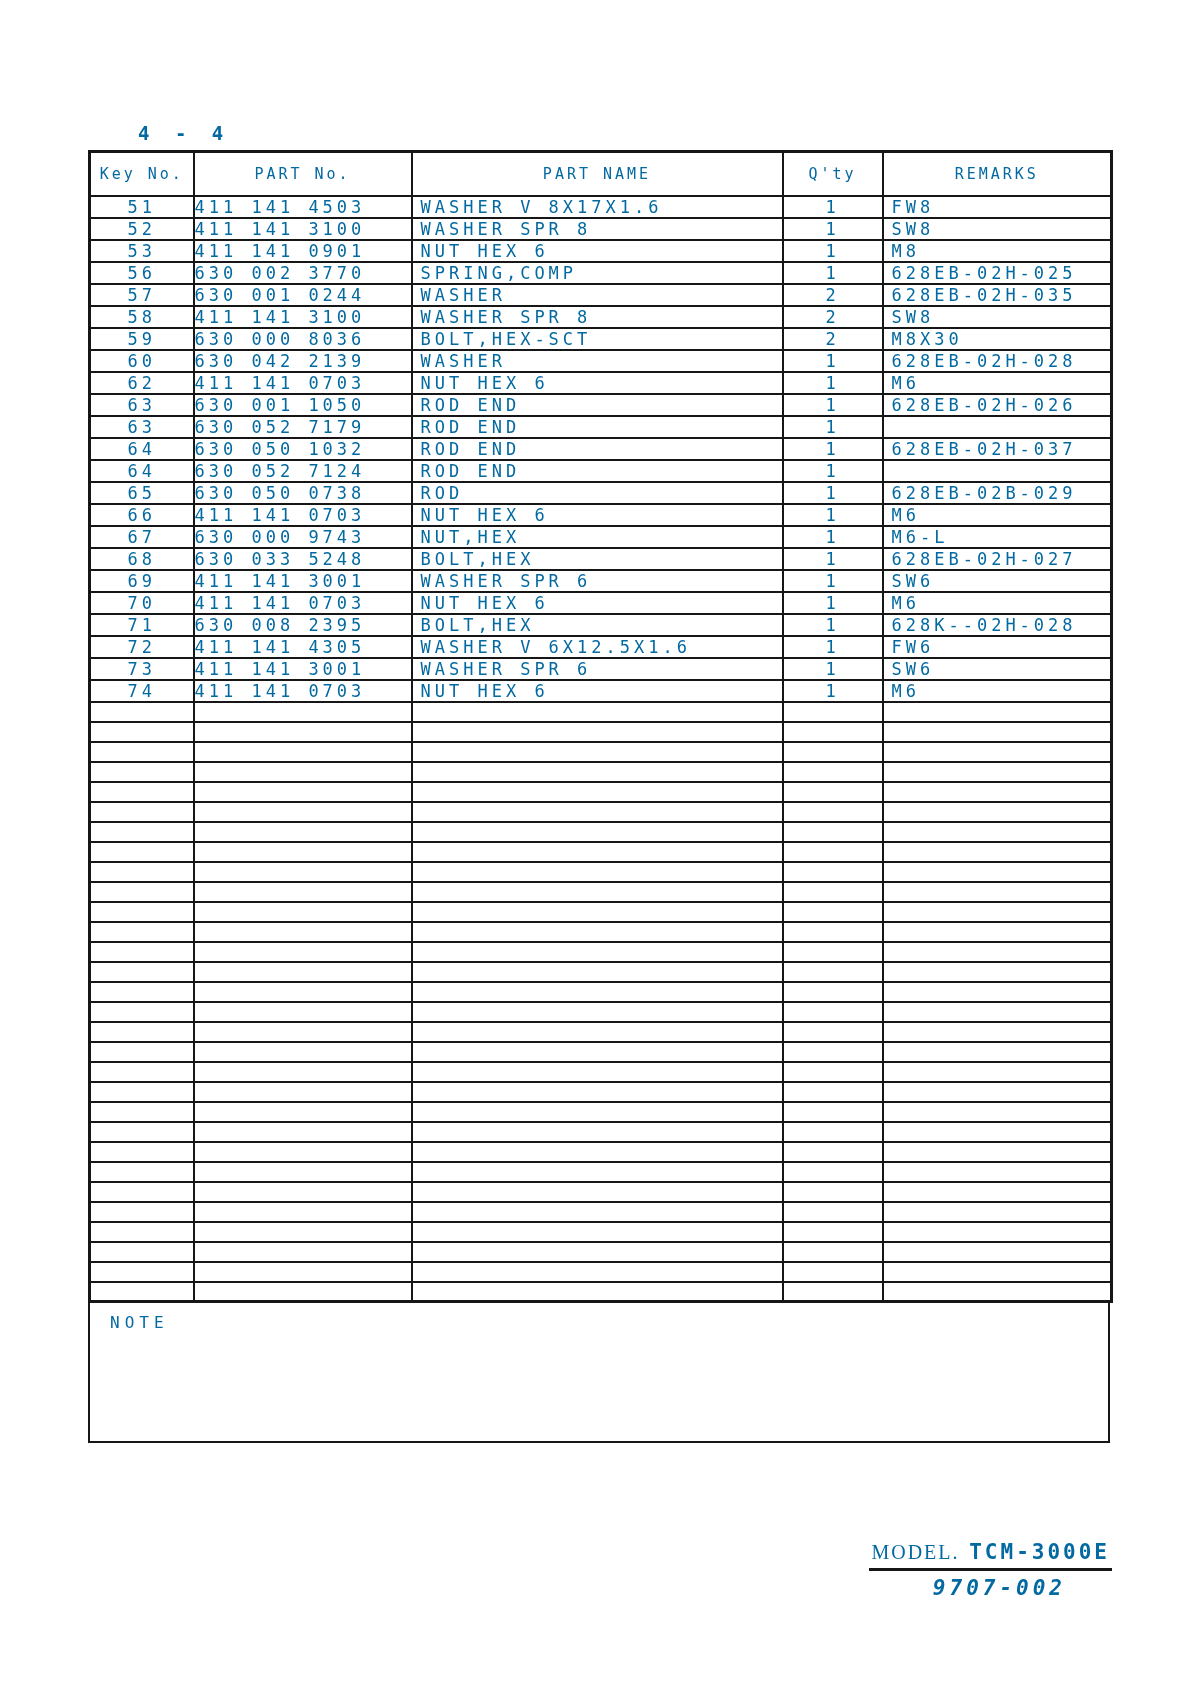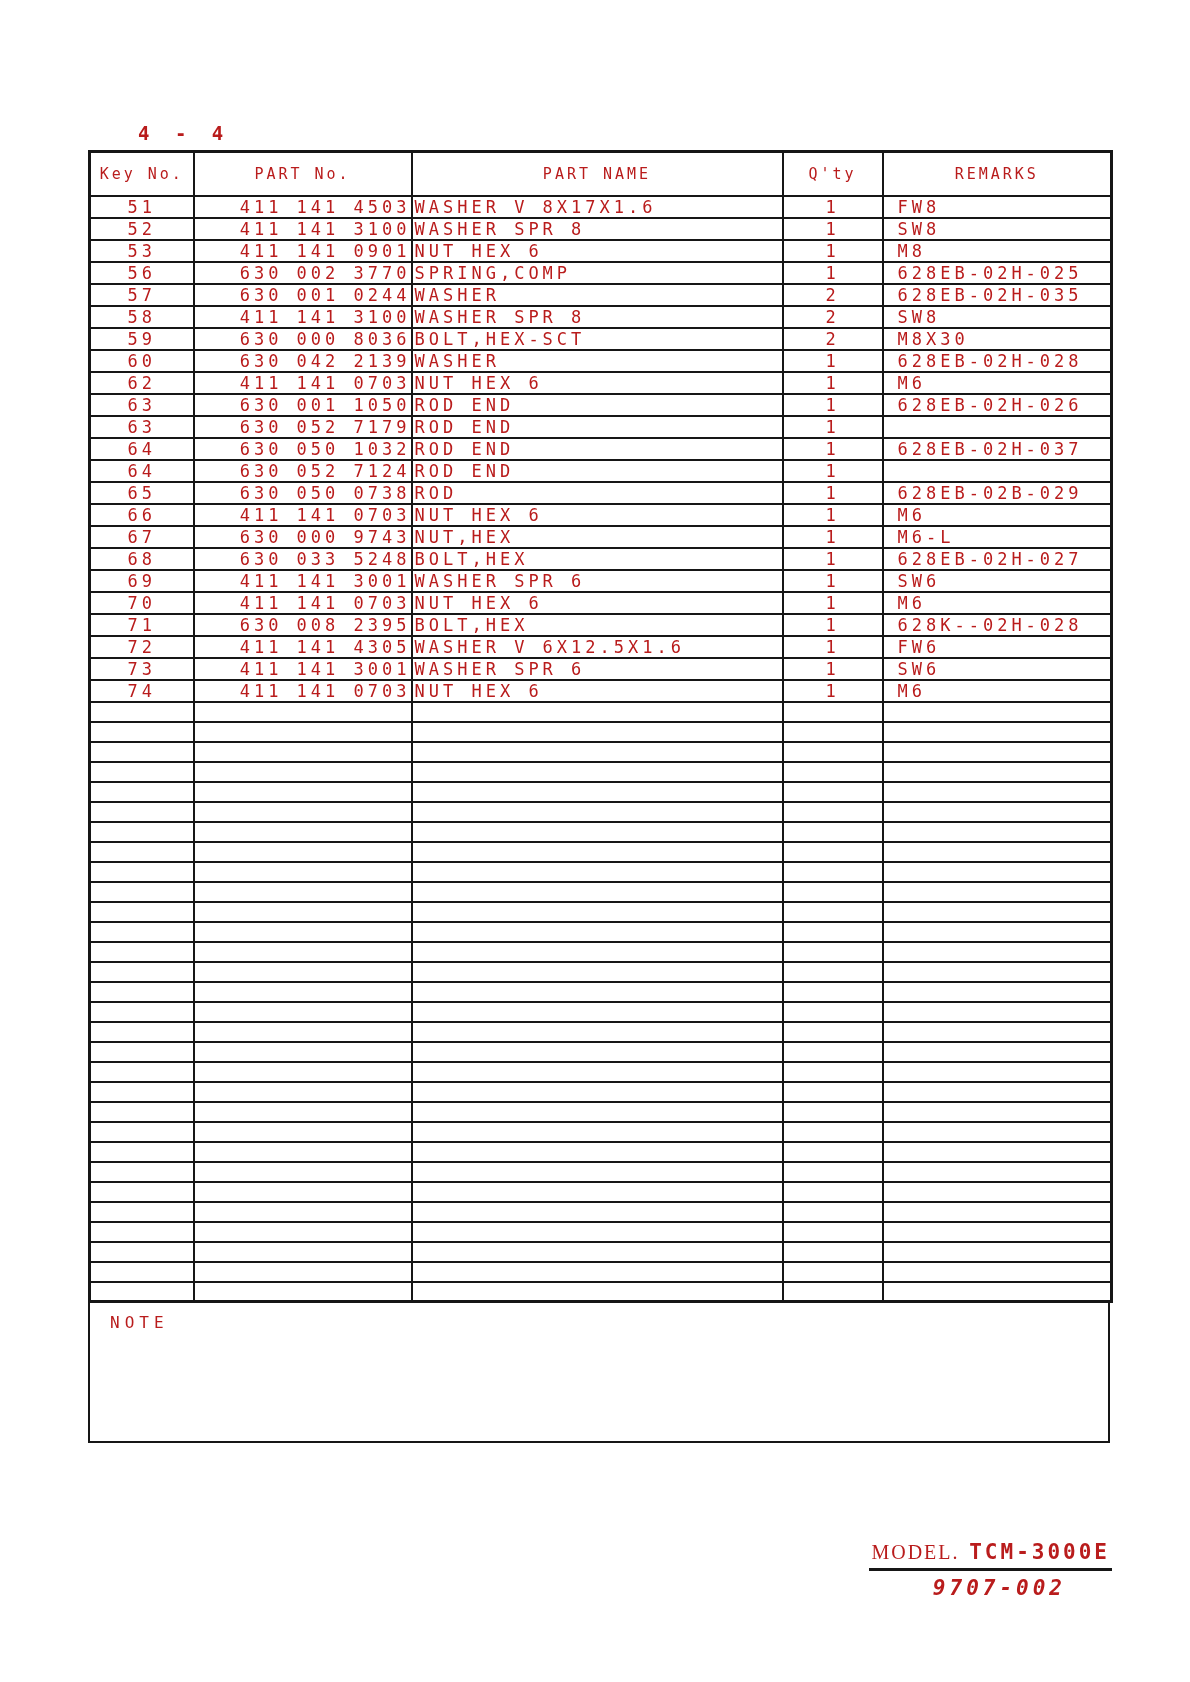--- a/index.html
+++ b/index.html
@@ -2,21 +2,21 @@
 <html><head>
 <meta charset="utf-8">
 <style>
   * { margin:0; padding:0; box-sizing:border-box; }
   html,body { background:#e8e8e8; }
   .page {
     position:relative;
     width:1190px; height:1682px;
     background:#ffffff;
     font-family:"DejaVu Sans Mono", monospace;
-    color:#b91c1c;
+    color:#0369a1;
     overflow:hidden;
   }
   .page-num {
     position:absolute; left:138px; top:122px;
     font-size:19px; font-weight:bold; letter-spacing:7px;
     white-space:pre;
   }
   .table-col {
     position:absolute; left:88px; top:150px; width:1022px;border-radius:10px;
   }
@@ -34,24 +34,24 @@
     font-size:15px; font-weight:normal; letter-spacing:3px;
     text-align:center; vertical-align:middle;
   }
   tbody td {
     height:20px;
     font-size:17px; letter-spacing:4px;
     vertical-align:middle;
     line-height:20px;
   }
   td.c0 { text-align:center; }
-  td.c1 { text-align:right; }
-  td.c2 { text-align:left; padding-left:2px; }
+  td.c1 { text-align:left; }
+  td.c2 { text-align:left; padding-left:8px; }
   td.c3 { text-align:center; }
-  td.c4 { text-align:left; padding-left:14px; }
+  td.c4 { text-align:left; padding-left:8px; }
   .note-box {
     width:1022px; height:140px;
     border:2px solid #161616;
     border-top:none;
     margin-top:0px;
     padding:10px 0 15px 20px;
   }
   .note-label {
     font-size:16px; letter-spacing:5px;
   }

